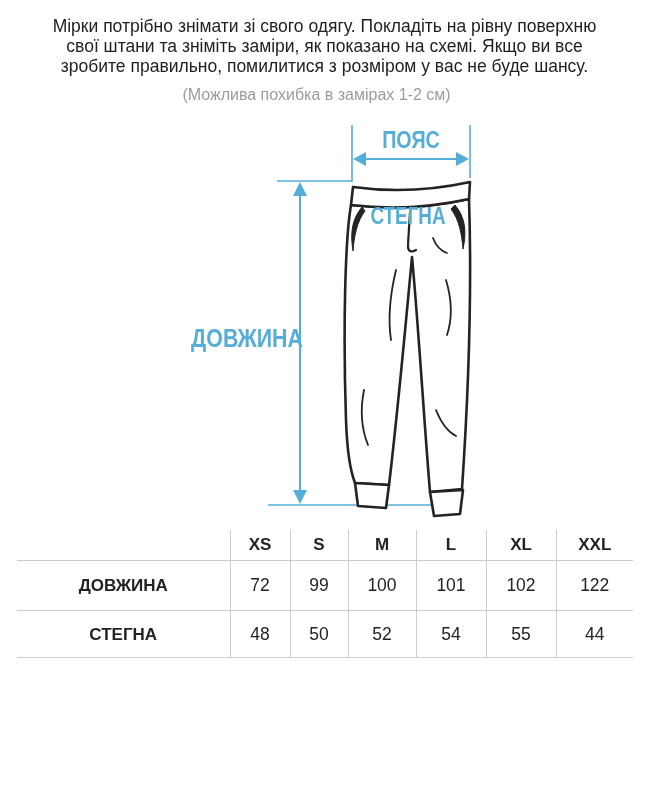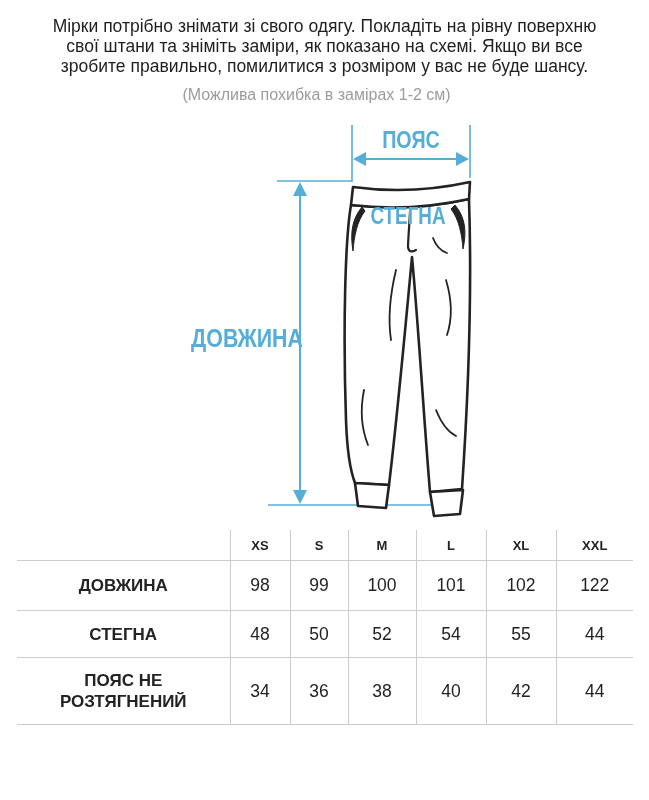--- a/index.html
+++ b/index.html
@@ -69,21 +69,21 @@
     text-align:center;
     vertical-align:middle;
     padding:0;
     color:var(--ink);
   }
   table.sizes th+th, table.sizes td+td{
     border-left:1px solid var(--border);
   }
   table.sizes thead th{
     height:30px;
-    font-size:13px;
+    font-size:17px;
     font-weight:bold;
     margin-top:23px;
   }
   td.rowlbl{
     text-align:left;
     font-weight:bold;
     font-size:17px;
     line-height:21px;
   }
   td.rowlbl span{display:inline-block;max-width:178px;}
@@ -170,39 +170,30 @@
       <th>S</th>
       <th>M</th>
       <th>L</th>
       <th>XL</th>
       <th>XXL</th>
     </tr>
   </thead>
   <tbody>
     <tr class="r0">
       <td class="rowlbl"><span>ДОВЖИНА</span></td>
-      <td class="val">98</td>
+      <td class="val">72</td>
       <td class="val">99</td>
       <td class="val">100</td>
       <td class="val">101</td>
       <td class="val">102</td>
       <td class="val">122</td>
     </tr>
     <tr class="r1">
       <td class="rowlbl"><span>СТЕГНА</span></td>
       <td class="val">48</td>
       <td class="val">50</td>
       <td class="val">52</td>
       <td class="val">54</td>
       <td class="val">55</td>
       <td class="val">44</td>
     </tr>
-    <tr class="r2">
-      <td class="rowlbl"><span>ПОЯС НЕ РОЗТЯГНЕНИЙ</span></td>
-      <td class="val">34</td>
-      <td class="val">36</td>
-      <td class="val">38</td>
-      <td class="val">40</td>
-      <td class="val">42</td>
-      <td class="val">44</td>
-    </tr>
   </tbody>
 </table>
 
 </body></html>

